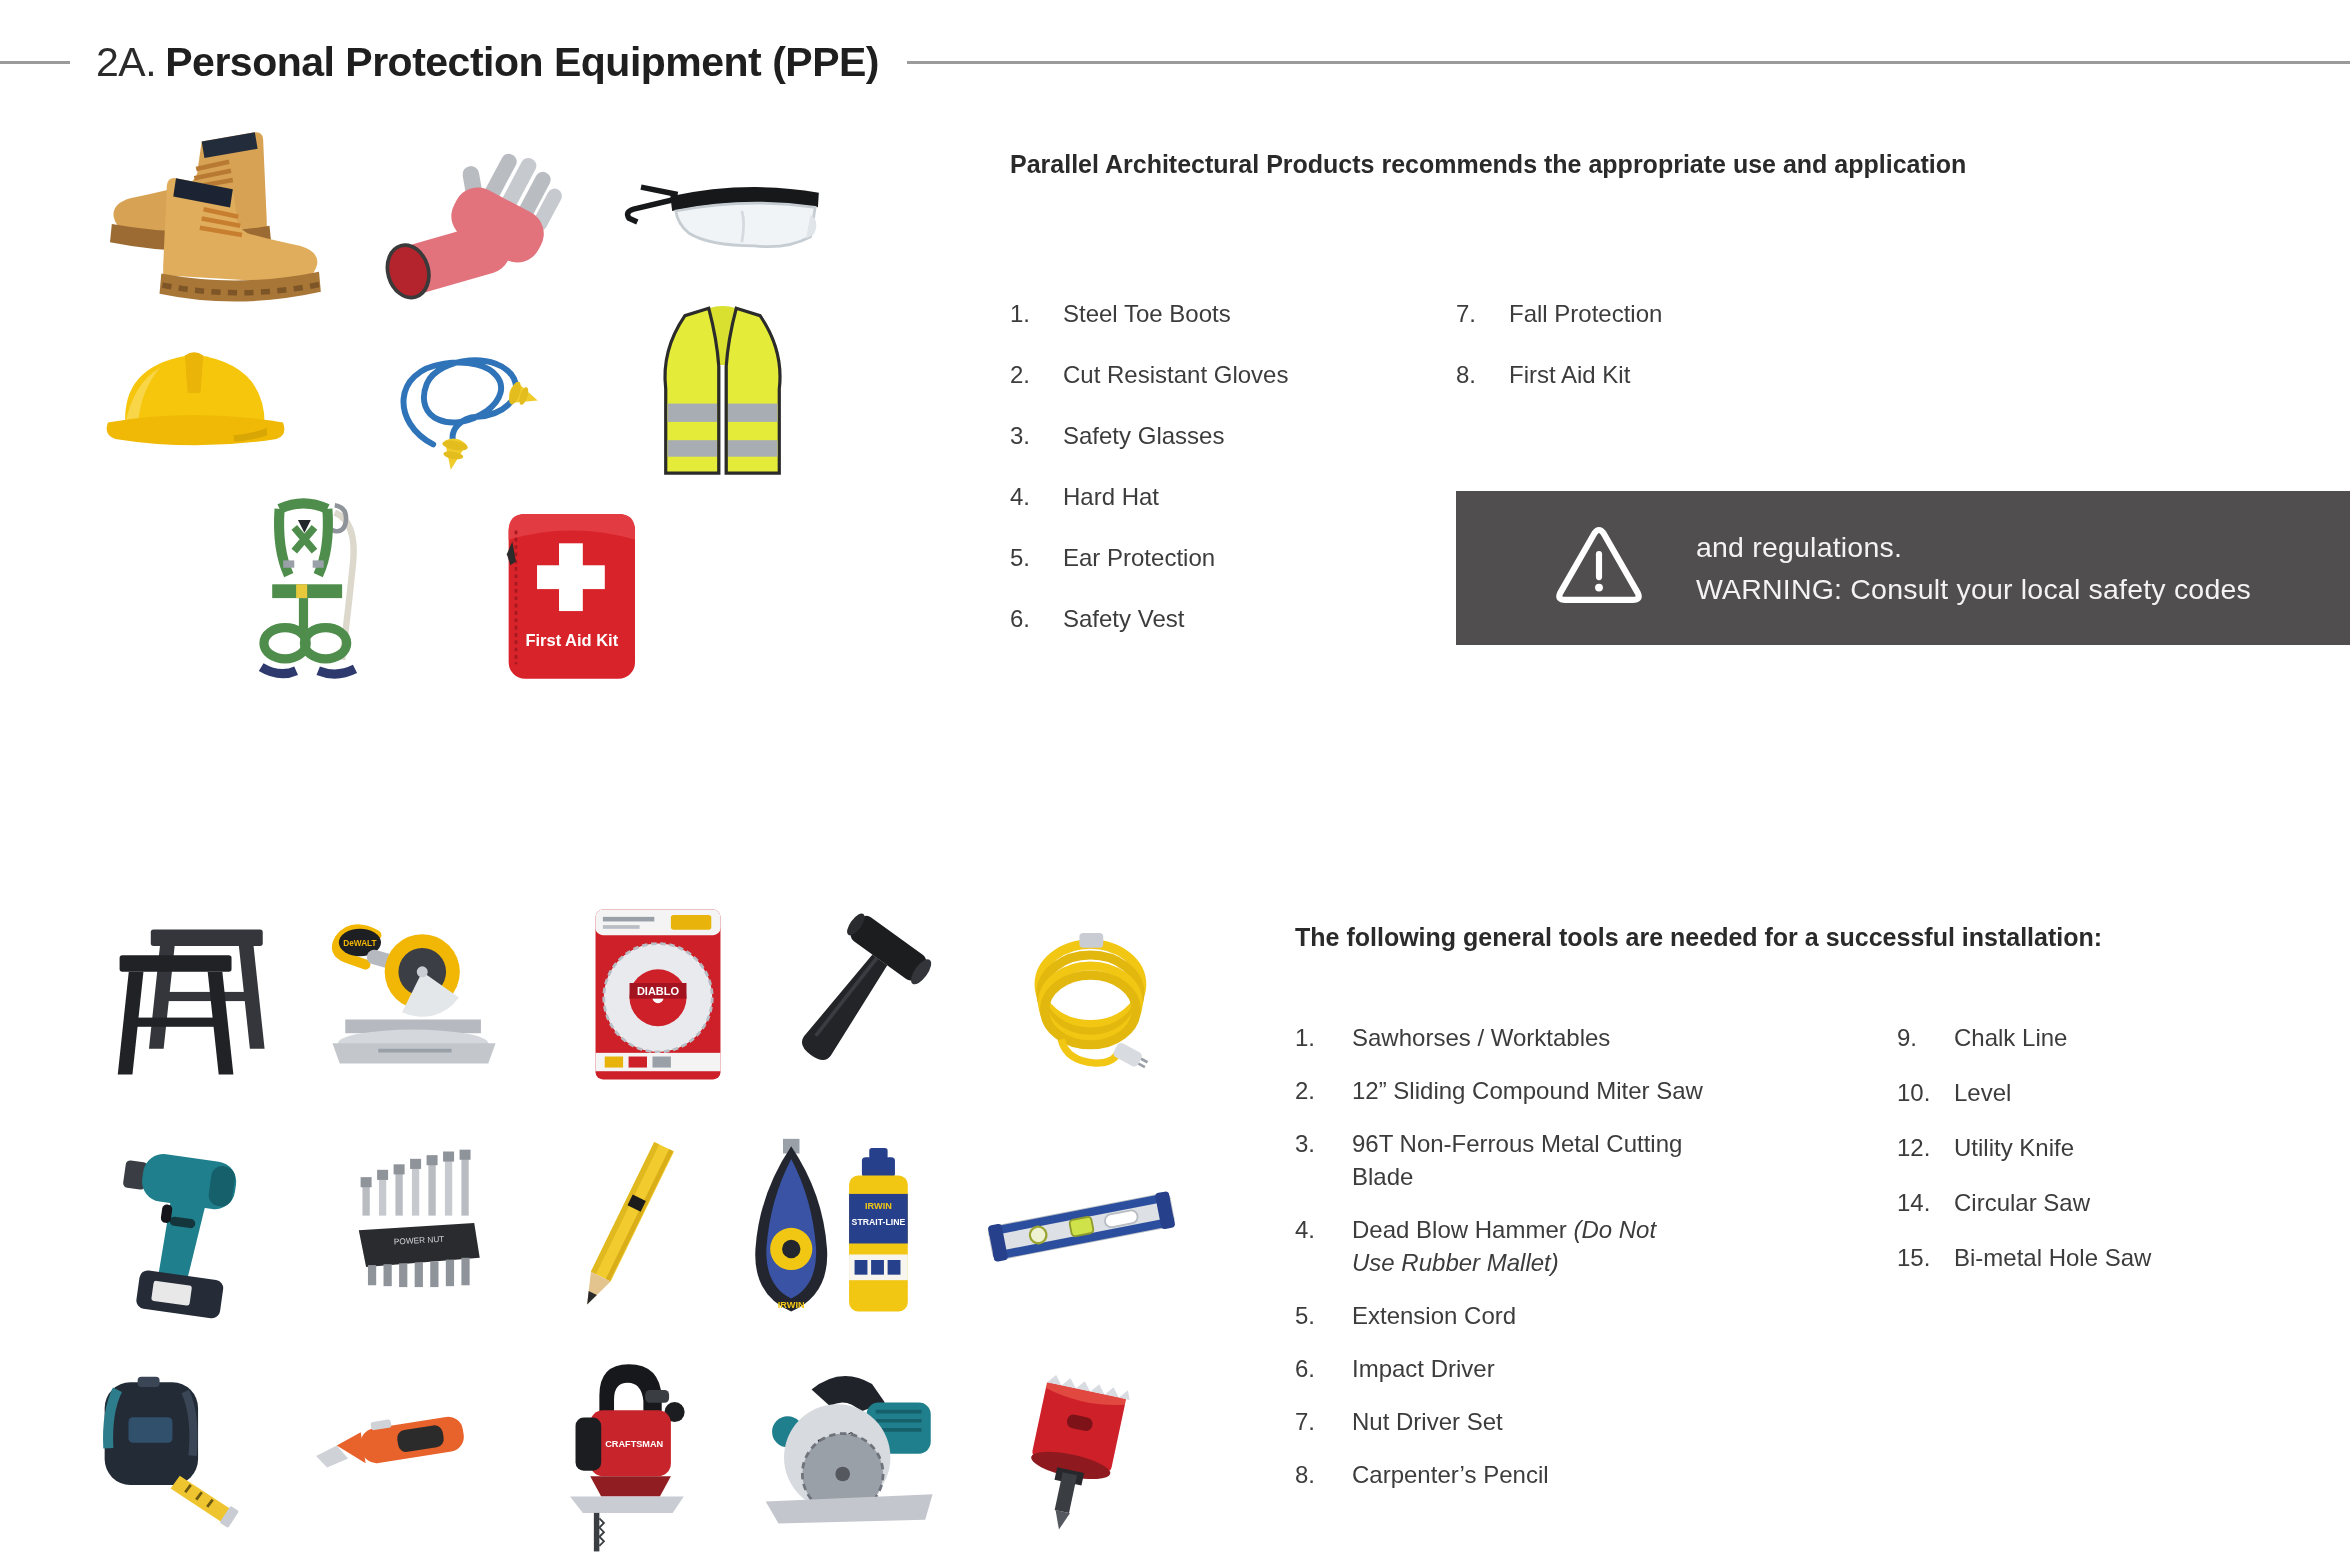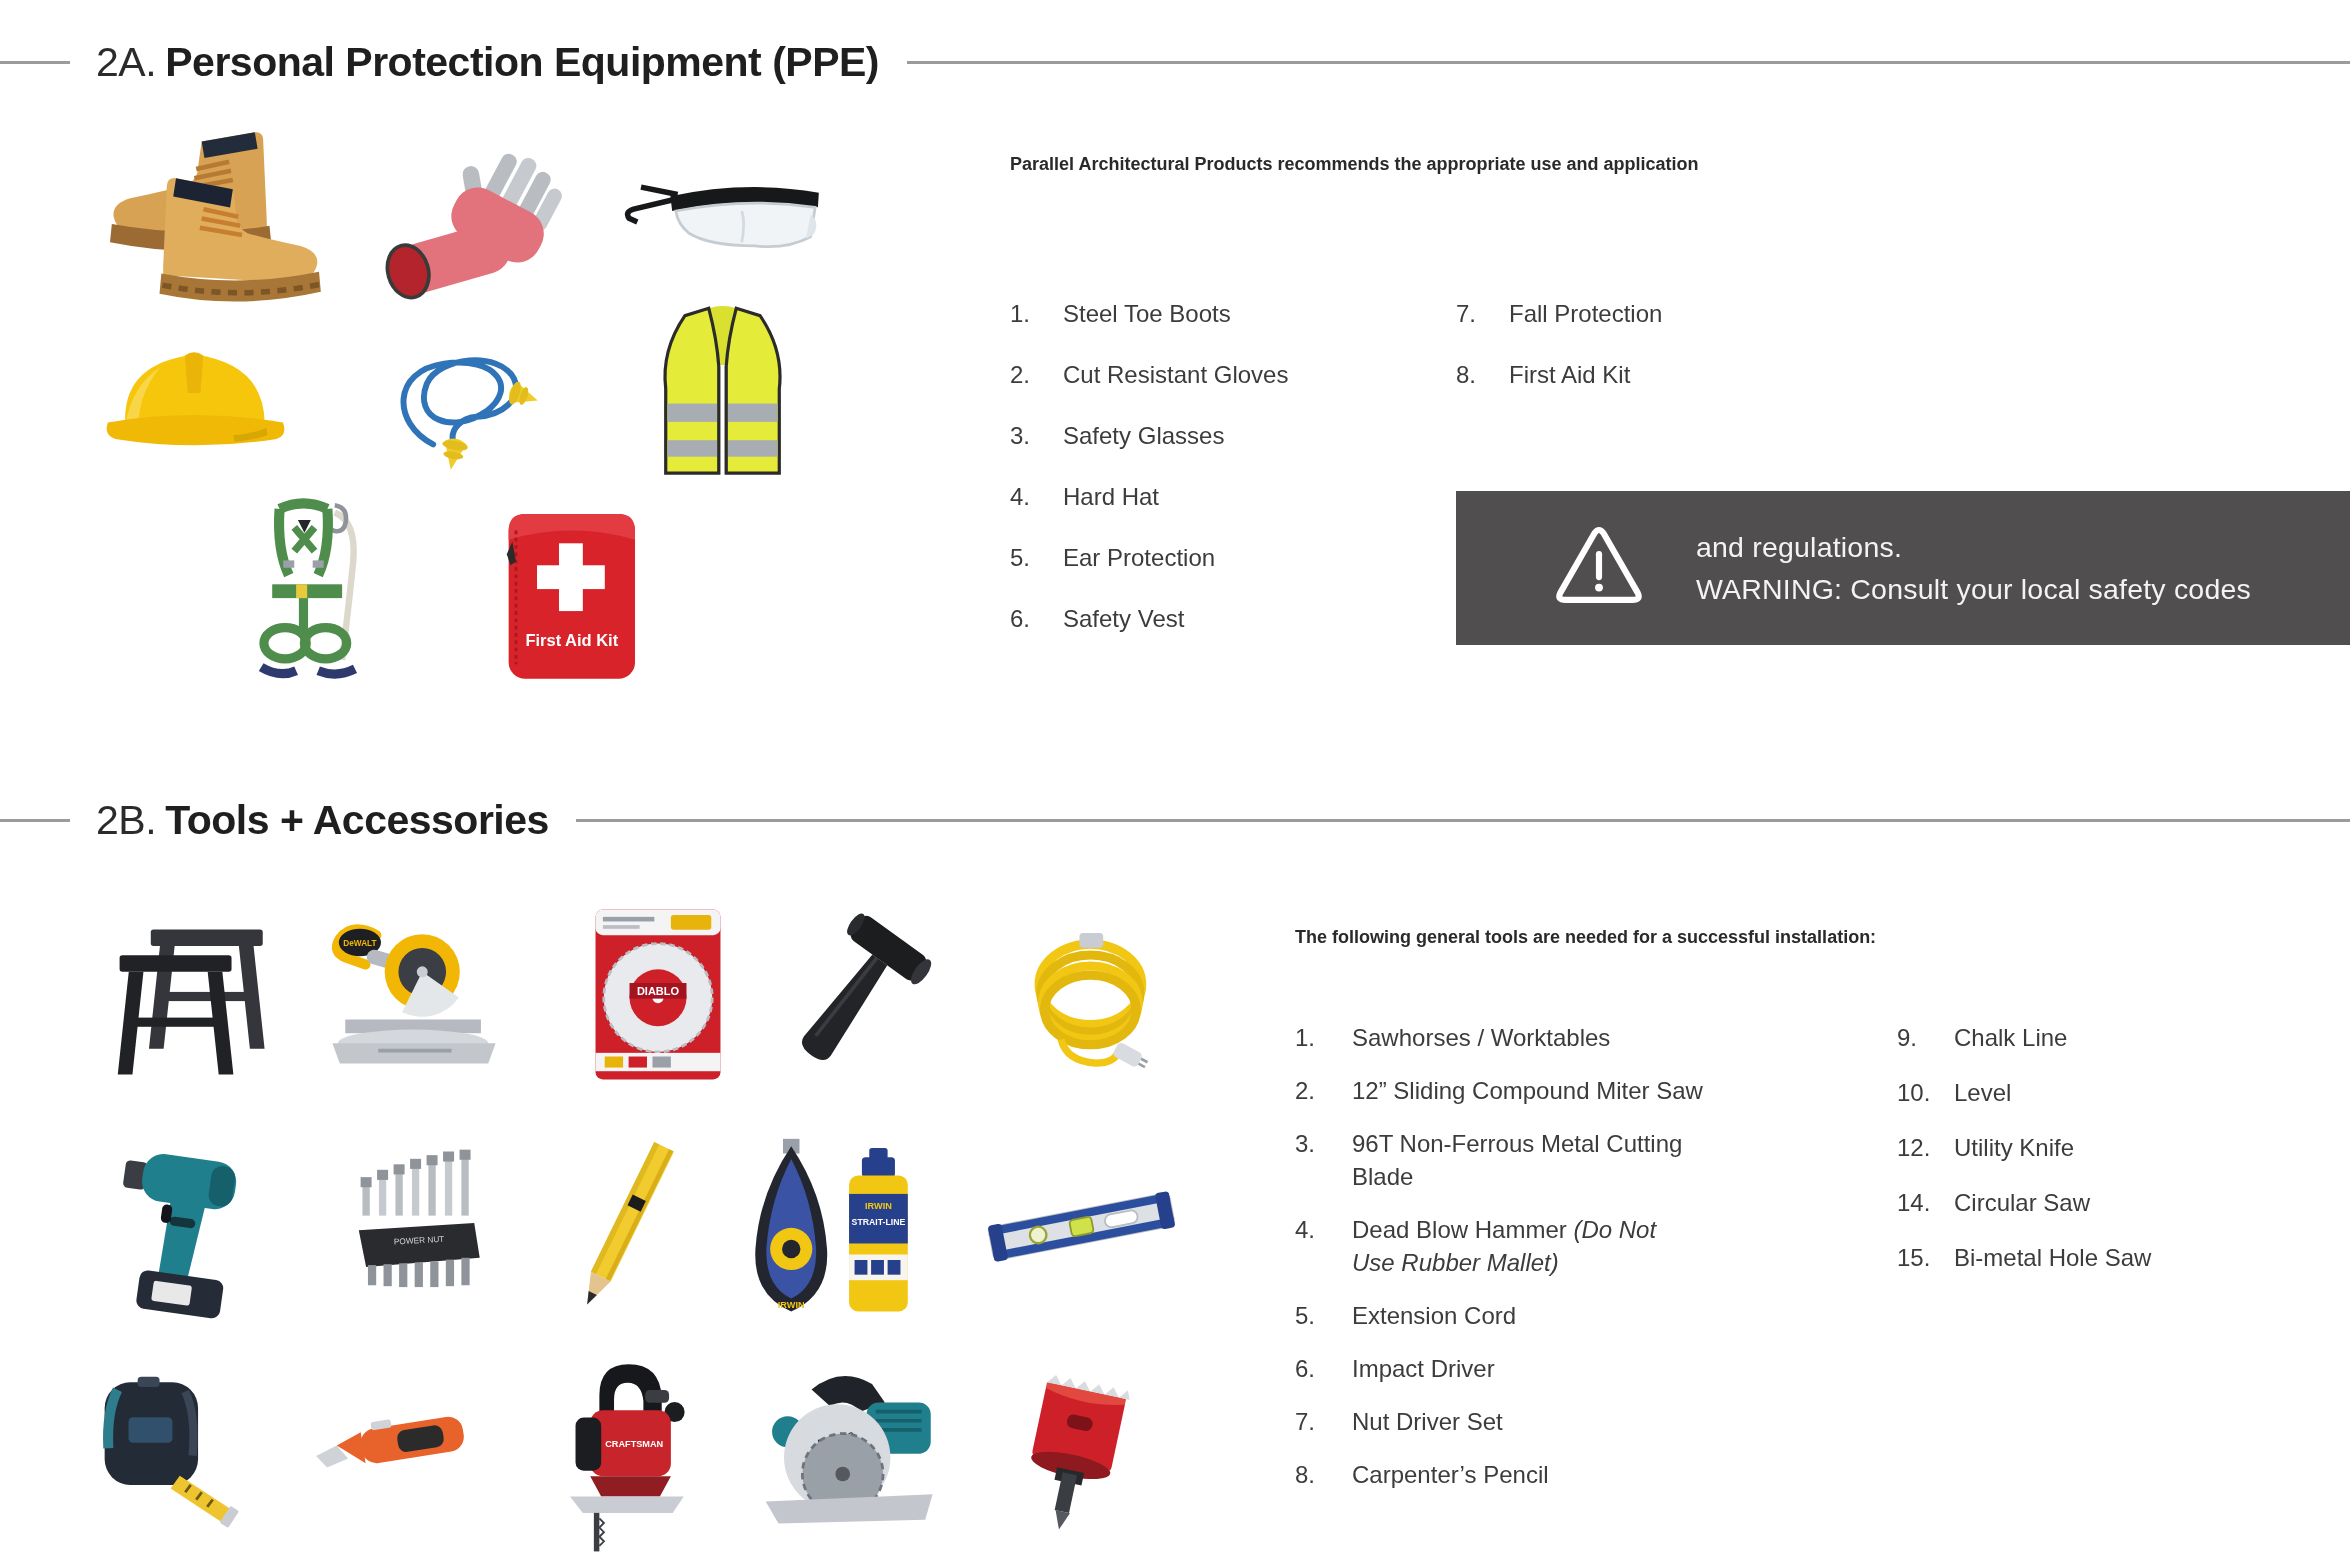--- a/index.html
+++ b/index.html
@@ -12,21 +12,21 @@
   .rule-left{width:70px;margin-right:26px;flex:none;}
   .rule-right{flex:1;margin-left:27.5px;}
   .section-heading{margin:0;font-size:41px;white-space:nowrap;color:#1f1f1f;letter-spacing:-0.5px;}
   .section-num{font-weight:400;color:#2b2b2b;margin-right:9.2px;}
   .section-title{font-weight:700;}
 
   #header-a{top:37px;height:51px;}
   #header-b{top:795px;height:51px;}
 
   
-  .intro{position:absolute;font-weight:700;color:#2a2a2a;font-size:18px;line-height:39px;}
+  .intro{position:absolute;font-weight:700;color:#2a2a2a;font-size:25px;line-height:39px;}
   #intro-a{left:1010px;top:145px;width:1194px;}
   #intro-b{left:1295px;top:918px;width:1056px;}
   .intro .line{display:block;white-space:nowrap;}
 
   ul.plist{list-style:none;margin:0;padding:0;position:absolute;}
   ul.plist li{display:flex;align-items:flex-start;}
   .plist .num{flex:none;}
   #list-a1{left:1010px;top:299px;width:432px;}
   #list-a2{left:1456px;top:299px;width:395px;}
   #list-a1 li,#list-a2 li{font-size:24px;line-height:30px;margin-bottom:31px;}
@@ -262,25 +262,20 @@
         <line x1="50" y1="32" x2="50" y2="58" stroke="#ffffff" stroke-width="7" stroke-linecap="round"></line>
         <circle cx="50" cy="70" r="4.5" fill="#ffffff"></circle>
       </svg>
     </span>
     <div class="warning-text">
       <span class="line">and regulations.</span>
       <span class="line">WARNING: Consult your local safety codes</span>
     </div>
   </div>
 
-  <div class="section-header" id="header-b">
-    <span class="rule rule-left"></span>
-    <h2 class="section-heading"><span class="section-num">2B.</span><span class="section-title">Tools + Accessories</span></h2>
-    <span class="rule rule-right"></span>
-  </div>
 
   <div class="fig" id="fig-sawhorses">
     <svg viewBox="0 0 172 182">
       <g fill="#34363b" transform="translate(34,0)">
         <rect x="6" y="18" width="122" height="18" rx="3"></rect>
         <path d="M16,36 L4,148 L20,148 L32,36 Z"></path>
           <path d="M118,36 L130,148 L114,148 L102,36 Z"></path>
         <rect x="24" y="86" width="88" height="10"></rect>
       </g>
       <g fill="#202226" transform="translate(0,28)">

